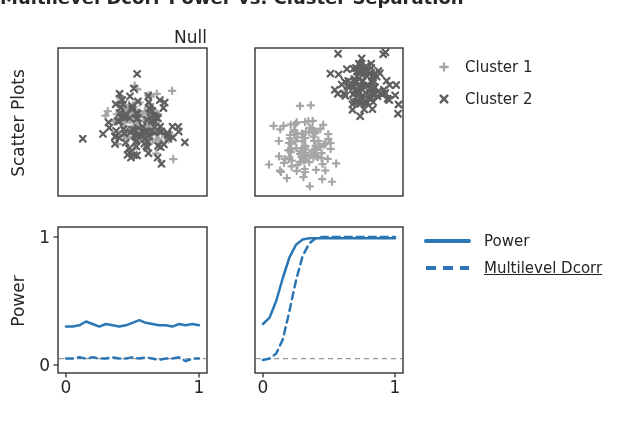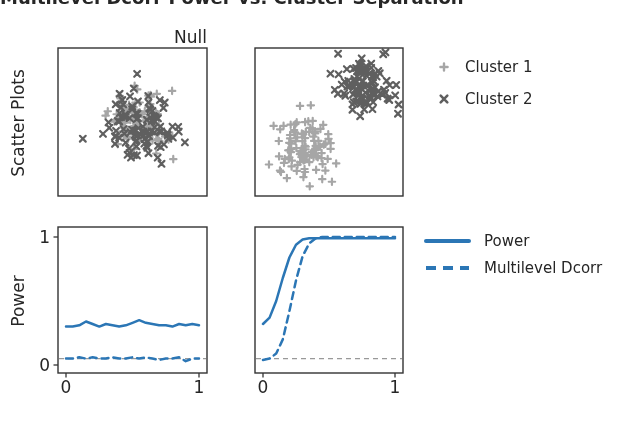--- a/index.html
+++ b/index.html
@@ -64,21 +64,21 @@
   <div class="abs subplot-title" style="left:58px;top:28px;width:149px;">Null</div>
 
   <div class="abs vlabel" style="left:-92px;top:113px;">Scatter Plots</div>
   <div class="abs vlabel" style="left:-92px;top:291px;">Power</div>
 
 
   <div class="abs legend-label" style="left:465px;top:58px;">Cluster 1</div>
   <div class="abs legend-label" style="left:465px;top:90px;">Cluster 2</div>
 
   <div class="abs legend-label" style="left:484px;top:232px;">Power</div>
-  <div class="abs legend-label" style="left:484px;top:259px;">Multilevel Dcorr</div>
+  <div class="abs legend-label" style="left:484px;top:259px;text-decoration:underline;">Multilevel Dcorr</div>
 
   <div id="ticks">
       <div class="abs tick-label" style="left: 54px; top: 378px; width: 24px; text-align: center;">0</div>
       <div class="abs tick-label" style="left: 187px; top: 378px; width: 24px; text-align: center;">1</div>
       <div class="abs tick-label" style="left: 28px; top: 356px; width: 22px; text-align: right;">0</div>
       <div class="abs tick-label" style="left: 28px; top: 228px; width: 22px; text-align: right;">1</div>
       <div class="abs tick-label" style="left: 251px; top: 378px; width: 24px; text-align: center;">0</div>
       <div class="abs tick-label" style="left: 383px; top: 378px; width: 24px; text-align: center;">1</div>
     </div>
 </div>

